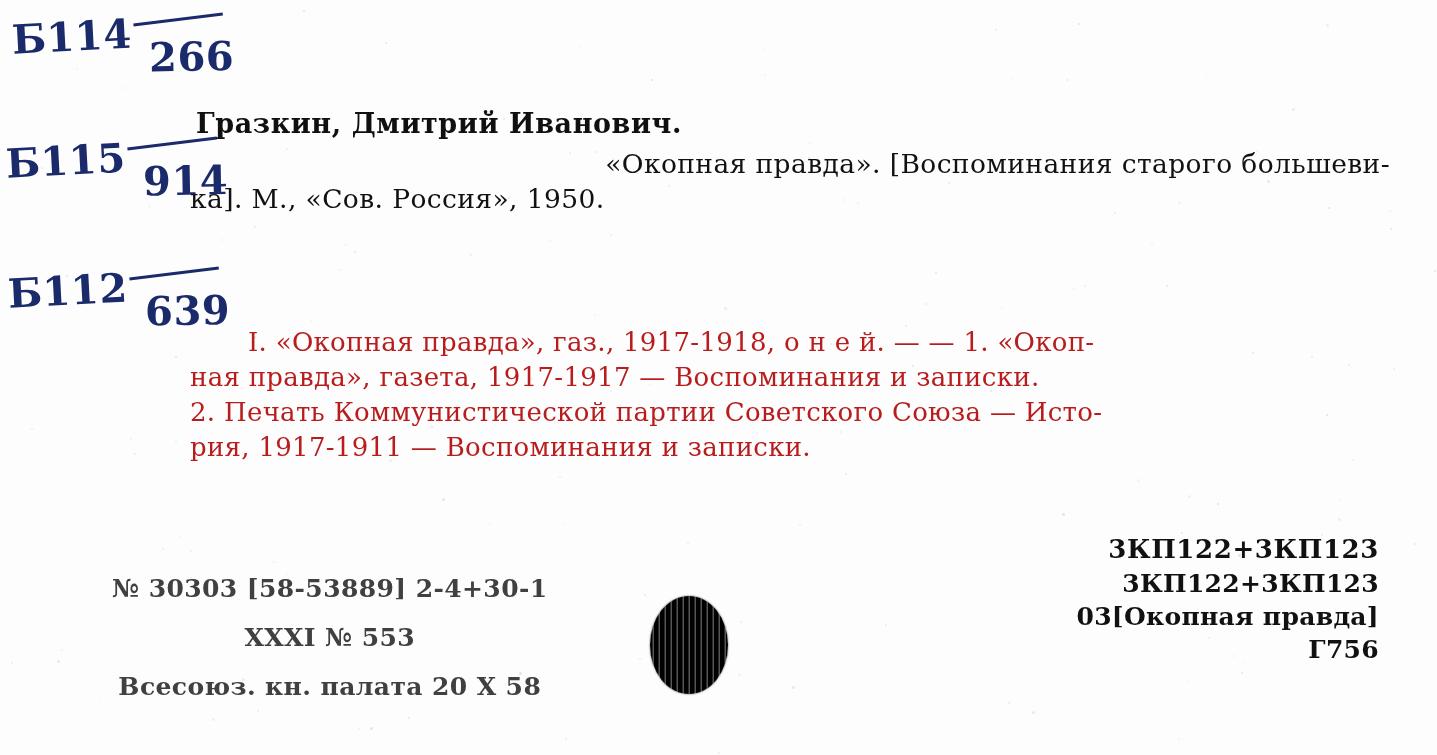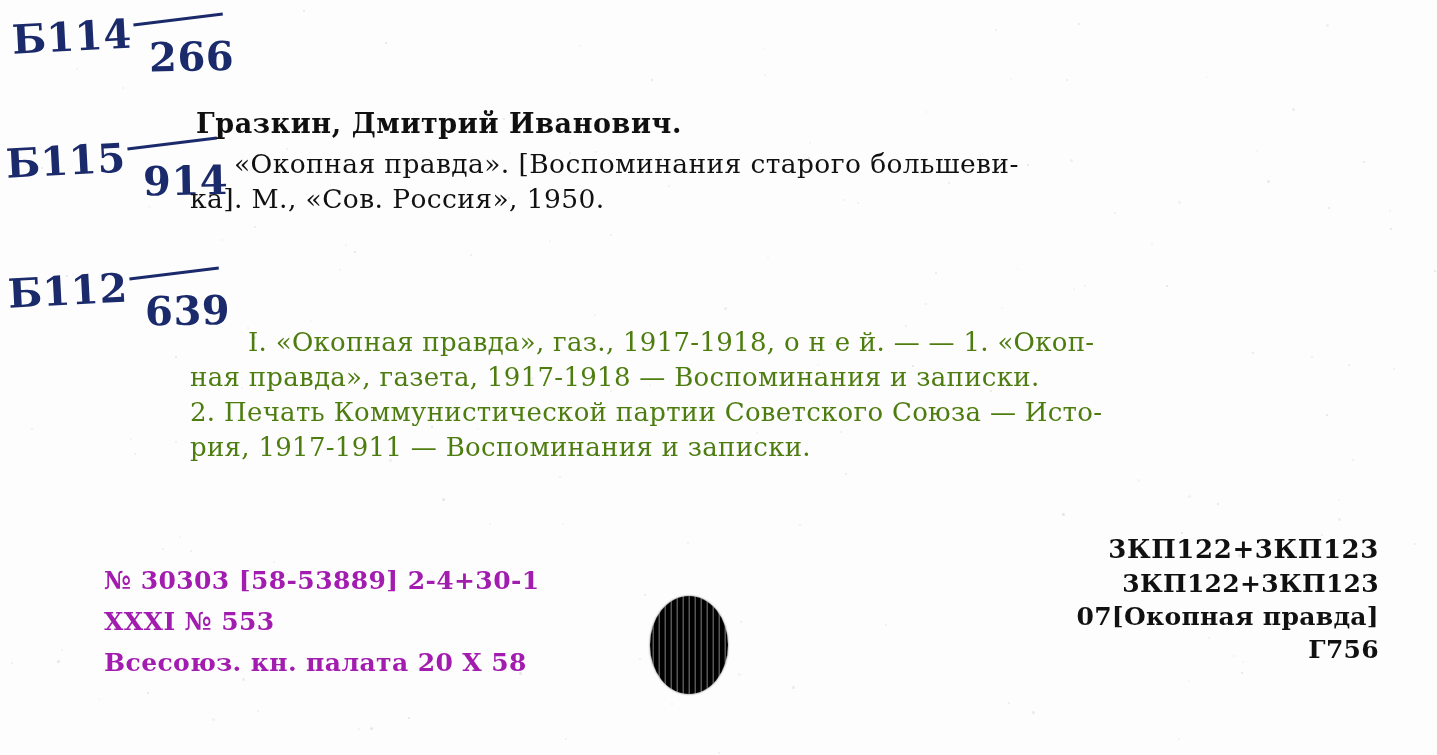--- a/index.html
+++ b/index.html
@@ -89,56 +89,57 @@
   }
   .body-line {
     font-family: "DejaVu Serif", serif;
     font-size: 26.5px;
     letter-spacing: .4px;
     line-height: 1.33;
     margin: 0;
     color: #111;
     white-space: nowrap;
   }
-  .indent1 { padding-left: 44px; }
+  .indent1 { padding-left: 44px; text-align: right; }
   .indent2 { padding-left: 58px; }
 
   
   #tracings {
     position: absolute;
     left: 190px;
     top: 325px;
     width: 1210px;
   }
   .trace-line {
     font-family: "DejaVu Serif", serif;
     font-size: 26px;
     letter-spacing: .3px;
     line-height: 1.35;
     margin: 0;
-    color: #4d7c0f;
+    color: #b91c1c;
     white-space: nowrap;
   }
   .trace-indent { padding-left: 58px; }
 
   
   #imprint {
     position: absolute;
     left: 96px;
     top: 556px;
   }
   .imp-line {
     font-family: "DejaVu Serif", serif;
     font-weight: 700;
     font-size: 25px;
     letter-spacing: .4px;
     line-height: 1.32;
-    margin: 8px;
-    color: #a21caf;
-    white-space: nowrap;
+    margin: 16px;
+    color: #404040;
+    white-space: nowrap;
+    text-align: center;
   }
 
   
   #classification {
     position: absolute;
     right: 58px;
     top: 532px;
     text-align: right;
   }
   .cls-line {
@@ -341,33 +342,33 @@
   </div>
 
   <div id="biblio">
     <p class="author">Гразкин, Дмитрий Иванович.</p>
     <p class="body-line indent1">«Окопная правда». [Воспоминания старого большеви-</p>
     <p class="body-line">ка].      М., «Сов. Россия», 1950.</p>
   </div>
 
   <div id="tracings">
     <p class="trace-line trace-indent">I. «Окопная правда», газ., 1917-1918, о н е й. — — 1. «Окоп-</p>
-    <p class="trace-line">ная правда», газета,  1917-1918 — Воспоминания  и  записки.</p>
+    <p class="trace-line">ная правда», газета,  1917-1917 — Воспоминания  и  записки.</p>
     <p class="trace-line">2. Печать Коммунистической партии Советского Союза — Исто-</p>
     <p class="trace-line">рия, 1917-1911 — Воспоминания и записки.</p>
   </div>
 
   <div id="imprint">
     <p class="imp-line">№ 30303  [58-53889]  2-4+30-1</p>
     <p class="imp-line">XXXI № 553</p>
     <p class="imp-line">Всесоюз. кн. палата 20 X 58</p>
   </div>
 
   <div id="blot"></div>
 
   <div id="classification">
     <p class="cls-line heavy">3КП122+3КП123</p>
     <p class="cls-line">3КП122+3КП123</p>
-    <p class="cls-line">07[Окопная правда]</p>
+    <p class="cls-line">03[Окопная правда]</p>
     <p class="cls-line">Г756</p>
   </div>
 
 </div>
 
 </body></html>

